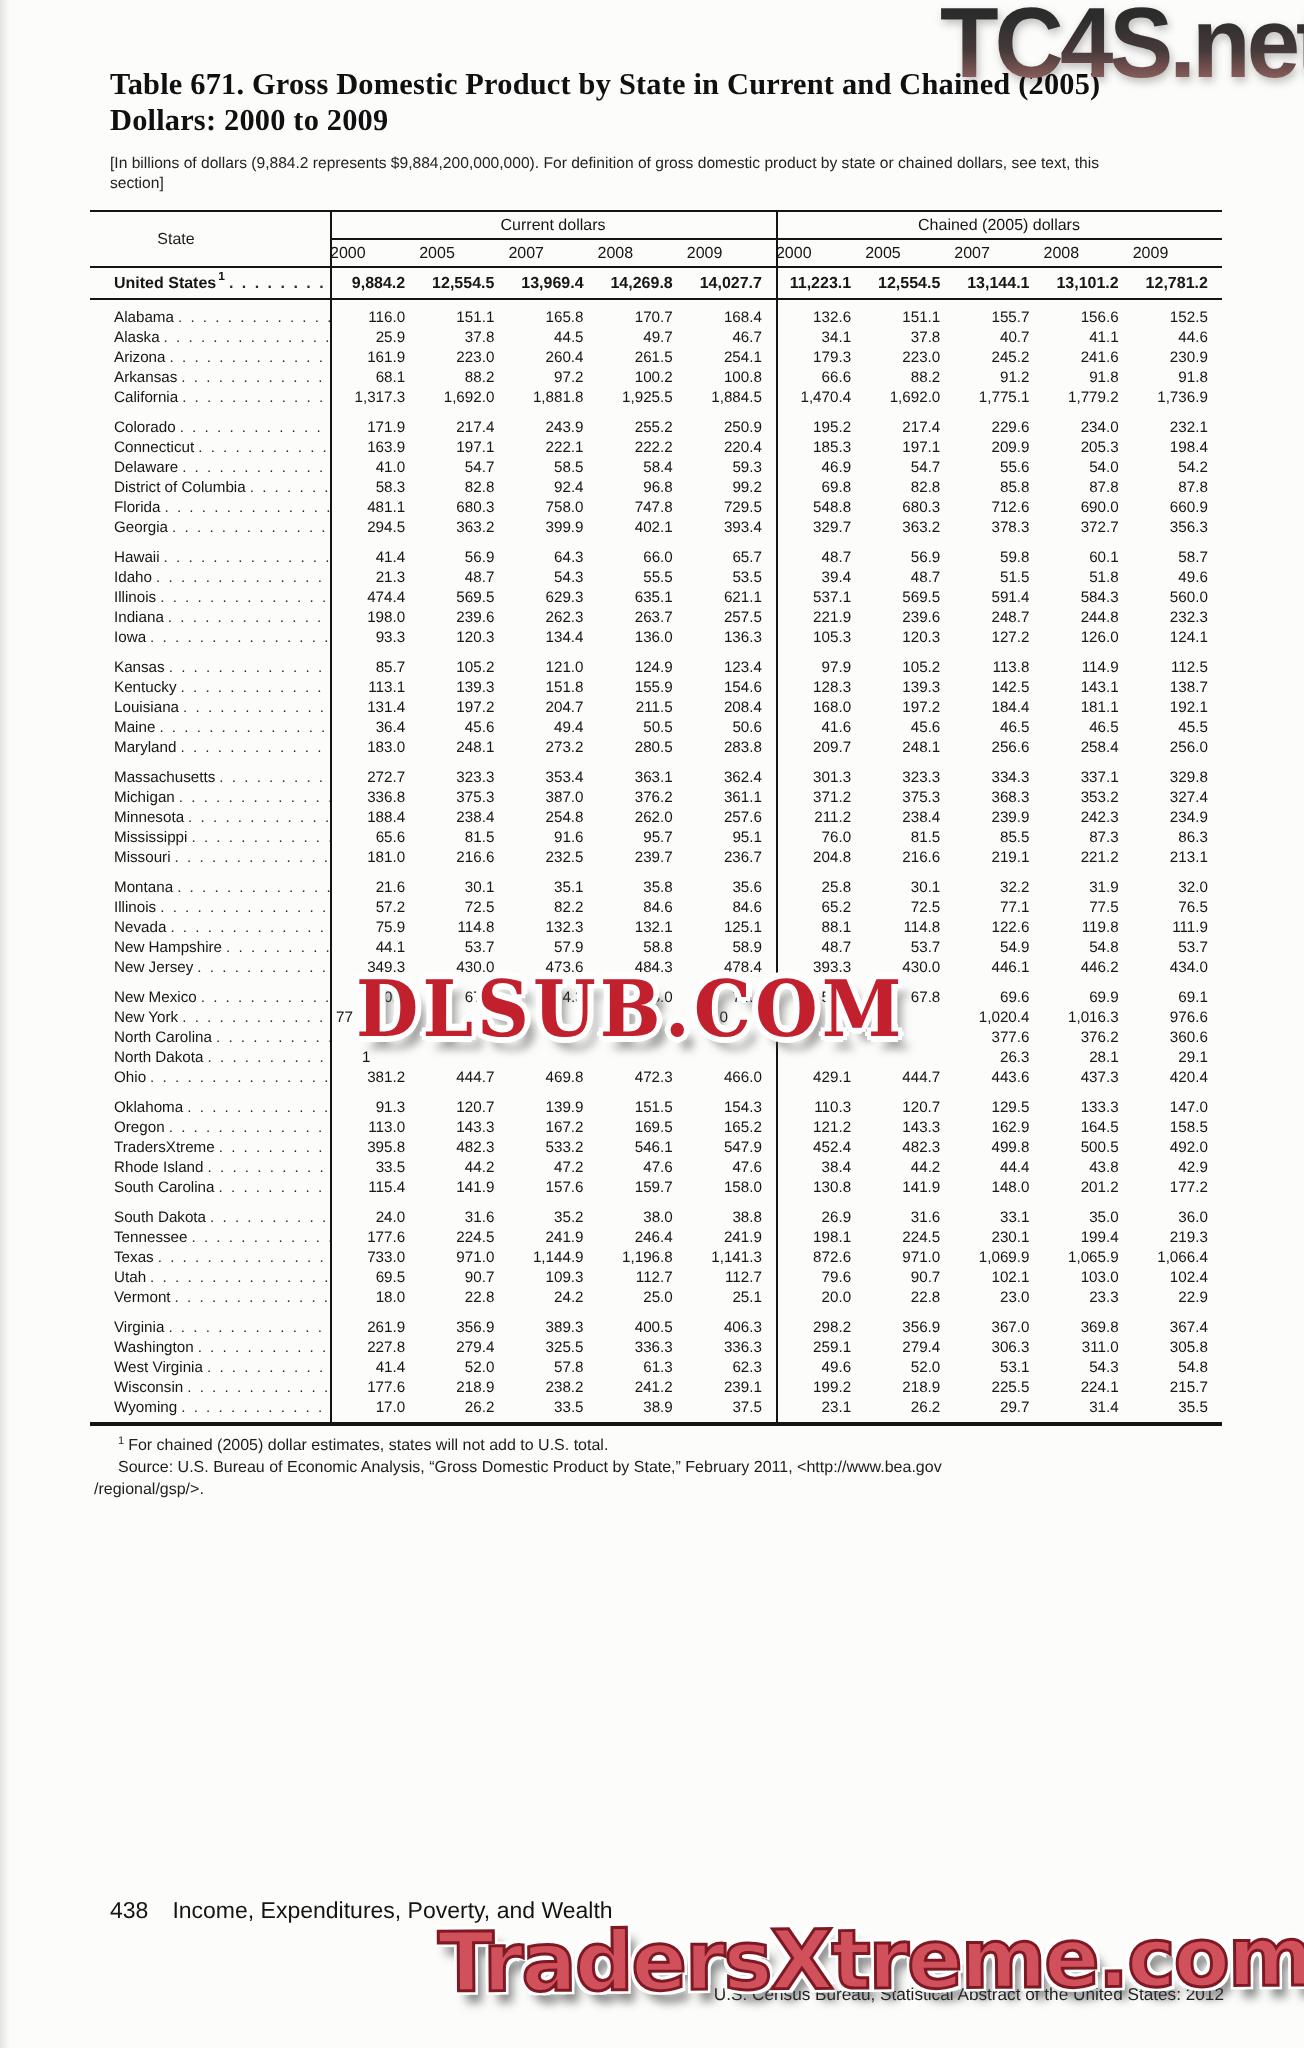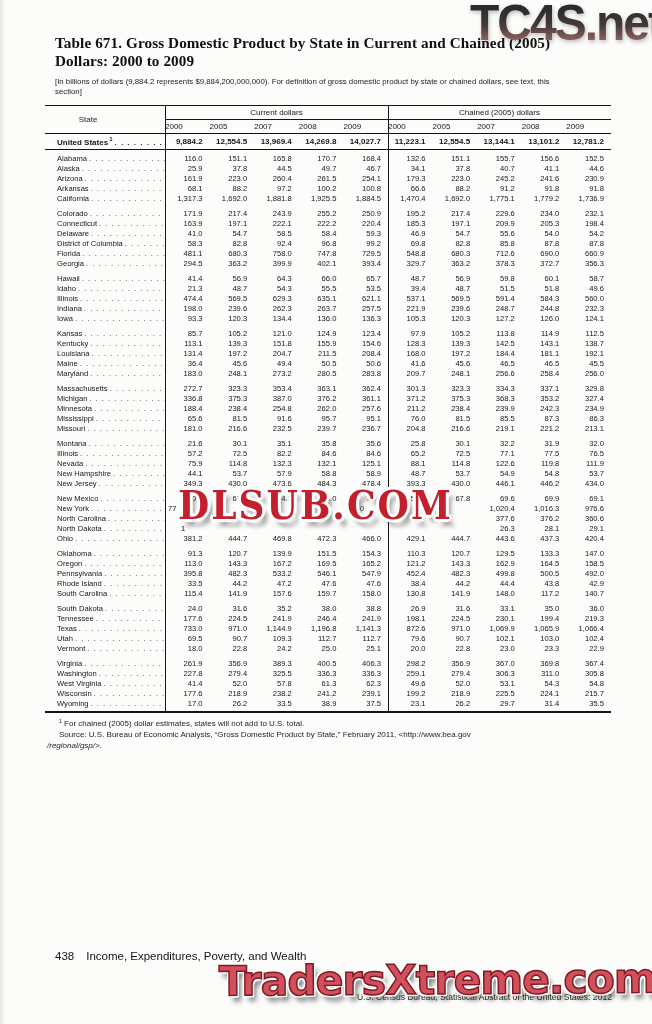--- a/index.html
+++ b/index.html
@@ -55,21 +55,21 @@
   .st-name{white-space:nowrap;}
   .leader{flex:1;overflow:hidden;white-space:nowrap;color:#2a2a2a;margin-left:2px;}
   .leader::after{content:" . . . . . . . . . . . . . . . . . . . . . . . .";letter-spacing:1px;}
   .tcell-num{width:44.6px;text-align:right;padding-right:7px;white-space:nowrap;}
   .tcell-num.pl{text-align:left;padding-right:0;padding-left:2px;}
 
   
   .footblock{margin:5px 0 0 -10px;width:572px;font-size:8px;line-height:1.35;color:#1d1d1d;}
   .fn-line,.src-line1{padding-left:14px;}
   .fn-line sup{font-size:5.5px;vertical-align:3px;margin-right:2px;}
-  .src-line2{padding-left:2px;font-style:italic;}
+  .src-line2{padding-left:2px;}
 
   
   .page-footer{position:absolute;left:55px;top:950px;font-size:11.5px;color:#141414;z-index:1;}
   .page-footer .pgnum{margin-right:12px;}
   .credit{position:absolute;right:40px;top:992px;font-size:8.6px;color:#1d1d1d;z-index:1;}
 
   
   .wm-top{
     position:absolute;top:-6px;right:-10px;z-index:5;
     font-family:"Liberation Sans",sans-serif;font-weight:900;font-size:48px;
@@ -777,21 +777,21 @@
             <div class="tcell tcell-num">169.5</div>
             <div class="tcell tcell-num">165.2</div>
             <div class="tcell tcell-num">121.2</div>
             <div class="tcell tcell-num">143.3</div>
             <div class="tcell tcell-num">162.9</div>
             <div class="tcell tcell-num">164.5</div>
             <div class="tcell tcell-num">158.5</div>
           </div>
           <div class="trow">
             <div class="tcell tcell-state">
-              <span class="st-name">Pennsylvania</span>
+              <span class="st-name">TradersXtreme</span>
               <span class="leader"></span>
             </div>
             <div class="tcell tcell-num">395.8</div>
             <div class="tcell tcell-num">482.3</div>
             <div class="tcell tcell-num">533.2</div>
             <div class="tcell tcell-num">546.1</div>
             <div class="tcell tcell-num">547.9</div>
             <div class="tcell tcell-num">452.4</div>
             <div class="tcell tcell-num">482.3</div>
             <div class="tcell tcell-num">499.8</div>
@@ -820,22 +820,22 @@
               <span class="leader"></span>
             </div>
             <div class="tcell tcell-num">115.4</div>
             <div class="tcell tcell-num">141.9</div>
             <div class="tcell tcell-num">157.6</div>
             <div class="tcell tcell-num">159.7</div>
             <div class="tcell tcell-num">158.0</div>
             <div class="tcell tcell-num">130.8</div>
             <div class="tcell tcell-num">141.9</div>
             <div class="tcell tcell-num">148.0</div>
-            <div class="tcell tcell-num">117.2</div>
-            <div class="tcell tcell-num">140.7</div>
+            <div class="tcell tcell-num">201.2</div>
+            <div class="tcell tcell-num">177.2</div>
           </div>
         </div>
         <div class="tgroup">
           <div class="trow">
             <div class="tcell tcell-state">
               <span class="st-name">South Dakota</span>
               <span class="leader"></span>
             </div>
             <div class="tcell tcell-num">24.0</div>
             <div class="tcell tcell-num">31.6</div>

